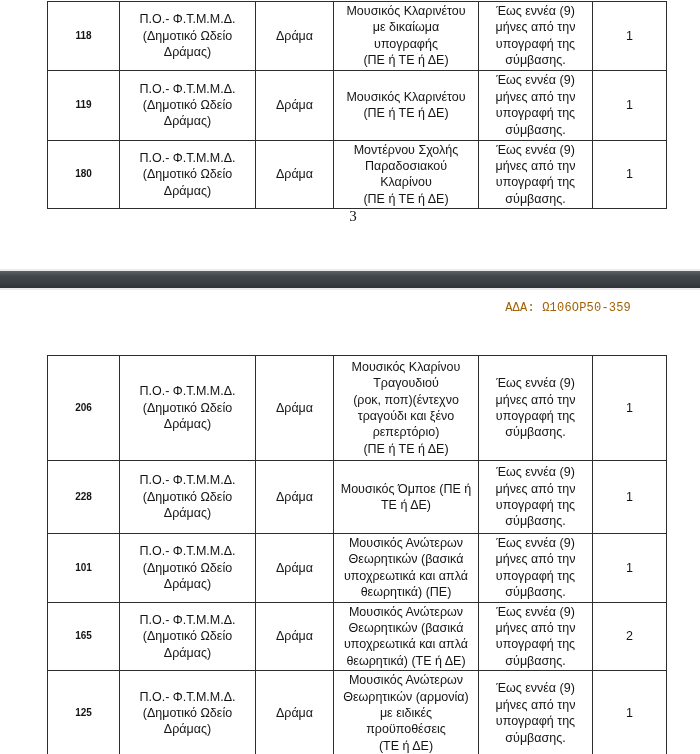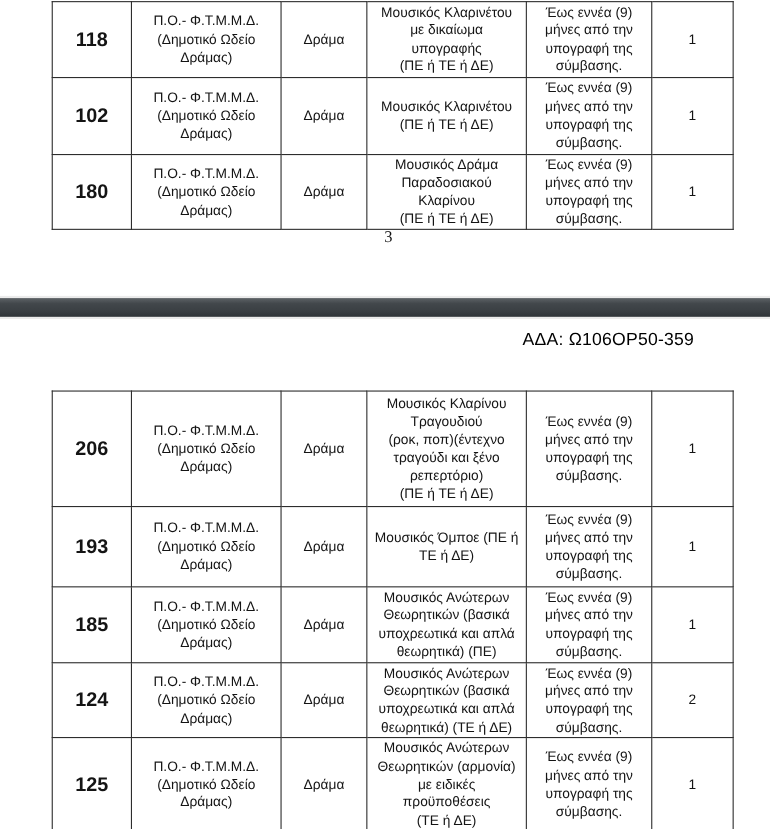--- a/index.html
+++ b/index.html
@@ -22,21 +22,21 @@
   .doc-table td {
     border: 1.6px solid #2d2d2d;
     text-align: center;
     vertical-align: middle;
     font-size: 12.5px;
     line-height: 16.4px;
     white-space: pre-line;
     padding: 1px 2px;
     overflow: hidden;
   }
-  .doc-table td.num { font-weight: bold; font-size: 18px; }
+  .doc-table td.num { font-weight: bold; font-size: 10px; }
   #table-page3 { top: 1px; }
   #table-page4 { top: 355px; }
   .page-number {
     position: absolute;
     top: 208px; left: 0;
     width: 706px;
     text-align: center;
     font-family: "Liberation Serif", serif;
     font-size: 15px;
     color: #141414;
@@ -50,24 +50,25 @@
   .page-separator-bar {
     margin-top: 2px;
     width: 700px; height: 17px;
     background: linear-gradient(180deg, #5d6266 0%, #434官849 30%, #3a3f43 70%, #2f3438 100%);
     background: linear-gradient(180deg, #5d6266 0%, #42474b 30%, #3a3f43 70%, #2f3438 100%);
   }
   .ada-code {
     position: absolute;
     top: 301px;
     right: 69px;
-    font-size: 16px;
+    font-size: 12px;
     letter-spacing: 0.2px;
-    color: #000000;
+    color: #a16207;
     white-space: nowrap;
+    font-family: Liberation Mono, monospace;
   }
 </style>
 </head>
 <body>
 
 <table class="doc-table" id="table-page3">
   <colgroup>
     <col style="width:72px">
       <col style="width:136px">
       <col style="width:78px">
@@ -86,40 +87,40 @@
 με δικαίωμα
 υπογραφής
 (ΠΕ ή ΤΕ ή ΔΕ)</td>
       <td>Έως εννέα (9)
 μήνες από την
 υπογραφή της
 σύμβασης.</td>
       <td>1</td>
     </tr>
     <tr style="height:70px">
-      <td class="num">102</td>
+      <td class="num">119</td>
       <td>Π.Ο.- Φ.Τ.Μ.Μ.Δ.
 (Δημοτικό Ωδείο
 Δράμας)</td>
       <td>Δράμα</td>
       <td>Μουσικός Κλαρινέτου
 (ΠΕ ή ΤΕ ή ΔΕ)</td>
       <td>Έως εννέα (9)
 μήνες από την
 υπογραφή της
 σύμβασης.</td>
       <td>1</td>
     </tr>
     <tr style="height:66px">
       <td class="num">180</td>
       <td>Π.Ο.- Φ.Τ.Μ.Μ.Δ.
 (Δημοτικό Ωδείο
 Δράμας)</td>
       <td>Δράμα</td>
-      <td>Μουσικός Δράμα
+      <td>Μοντέρνου Σχολής
 Παραδοσιακού
 Κλαρίνου
 (ΠΕ ή ΤΕ ή ΔΕ)</td>
       <td>Έως εννέα (9)
 μήνες από την
 υπογραφή της
 σύμβασης.</td>
       <td>1</td>
     </tr>
   </tbody>
@@ -155,51 +156,51 @@
 τραγούδι και ξένο
 ρεπερτόριο)
 (ΠΕ ή ΤΕ ή ΔΕ)</td>
       <td>Έως εννέα (9)
 μήνες από την
 υπογραφή της
 σύμβασης.</td>
       <td>1</td>
     </tr>
     <tr style="height:73px">
-      <td class="num">193</td>
+      <td class="num">228</td>
       <td>Π.Ο.- Φ.Τ.Μ.Μ.Δ.
 (Δημοτικό Ωδείο
 Δράμας)</td>
       <td>Δράμα</td>
       <td>Μουσικός Όμποε (ΠΕ ή
 ΤΕ ή ΔΕ)</td>
       <td>Έως εννέα (9)
 μήνες από την
 υπογραφή της
 σύμβασης.</td>
       <td>1</td>
     </tr>
     <tr style="height:67px">
-      <td class="num">185</td>
+      <td class="num">101</td>
       <td>Π.Ο.- Φ.Τ.Μ.Μ.Δ.
 (Δημοτικό Ωδείο
 Δράμας)</td>
       <td>Δράμα</td>
       <td>Μουσικός Ανώτερων
 Θεωρητικών (βασικά
 υποχρεωτικά και απλά
 θεωρητικά) (ΠΕ)</td>
       <td>Έως εννέα (9)
 μήνες από την
 υπογραφή της
 σύμβασης.</td>
       <td>1</td>
     </tr>
     <tr style="height:68px">
-      <td class="num">124</td>
+      <td class="num">165</td>
       <td>Π.Ο.- Φ.Τ.Μ.Μ.Δ.
 (Δημοτικό Ωδείο
 Δράμας)</td>
       <td>Δράμα</td>
       <td>Μουσικός Ανώτερων
 Θεωρητικών (βασικά
 υποχρεωτικά και απλά
 θεωρητικά) (ΤΕ ή ΔΕ)</td>
       <td>Έως εννέα (9)
 μήνες από την

